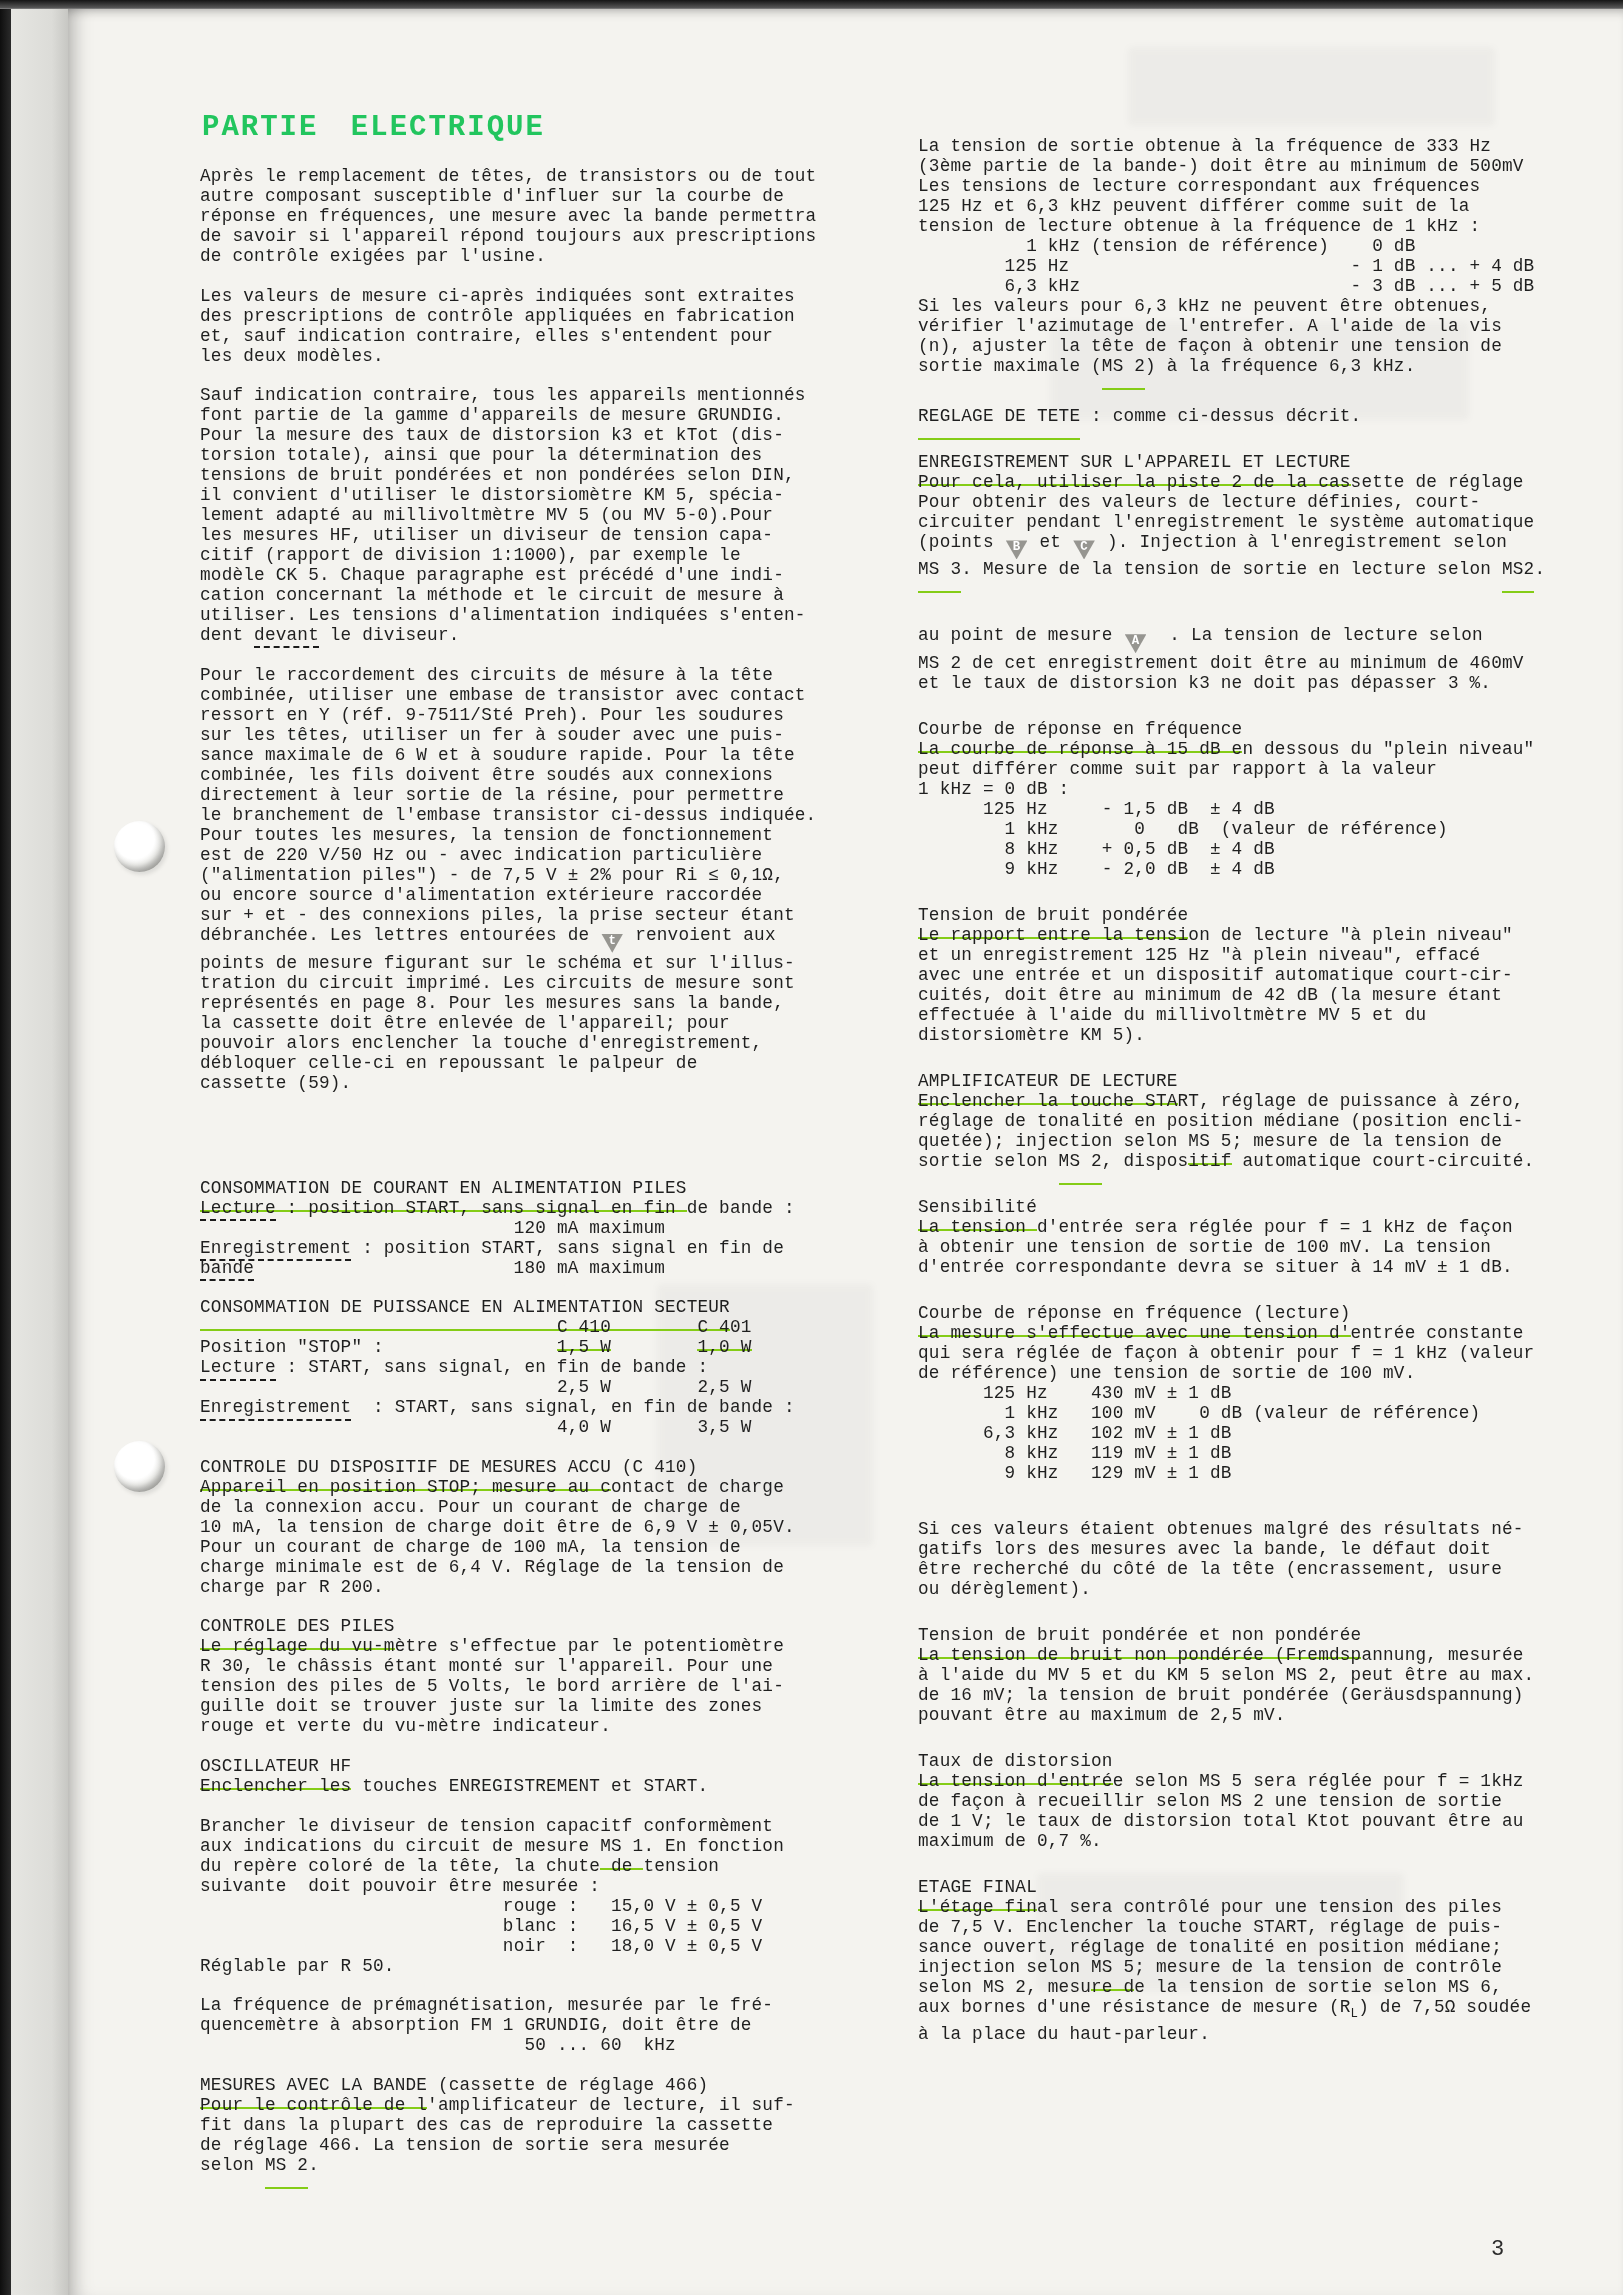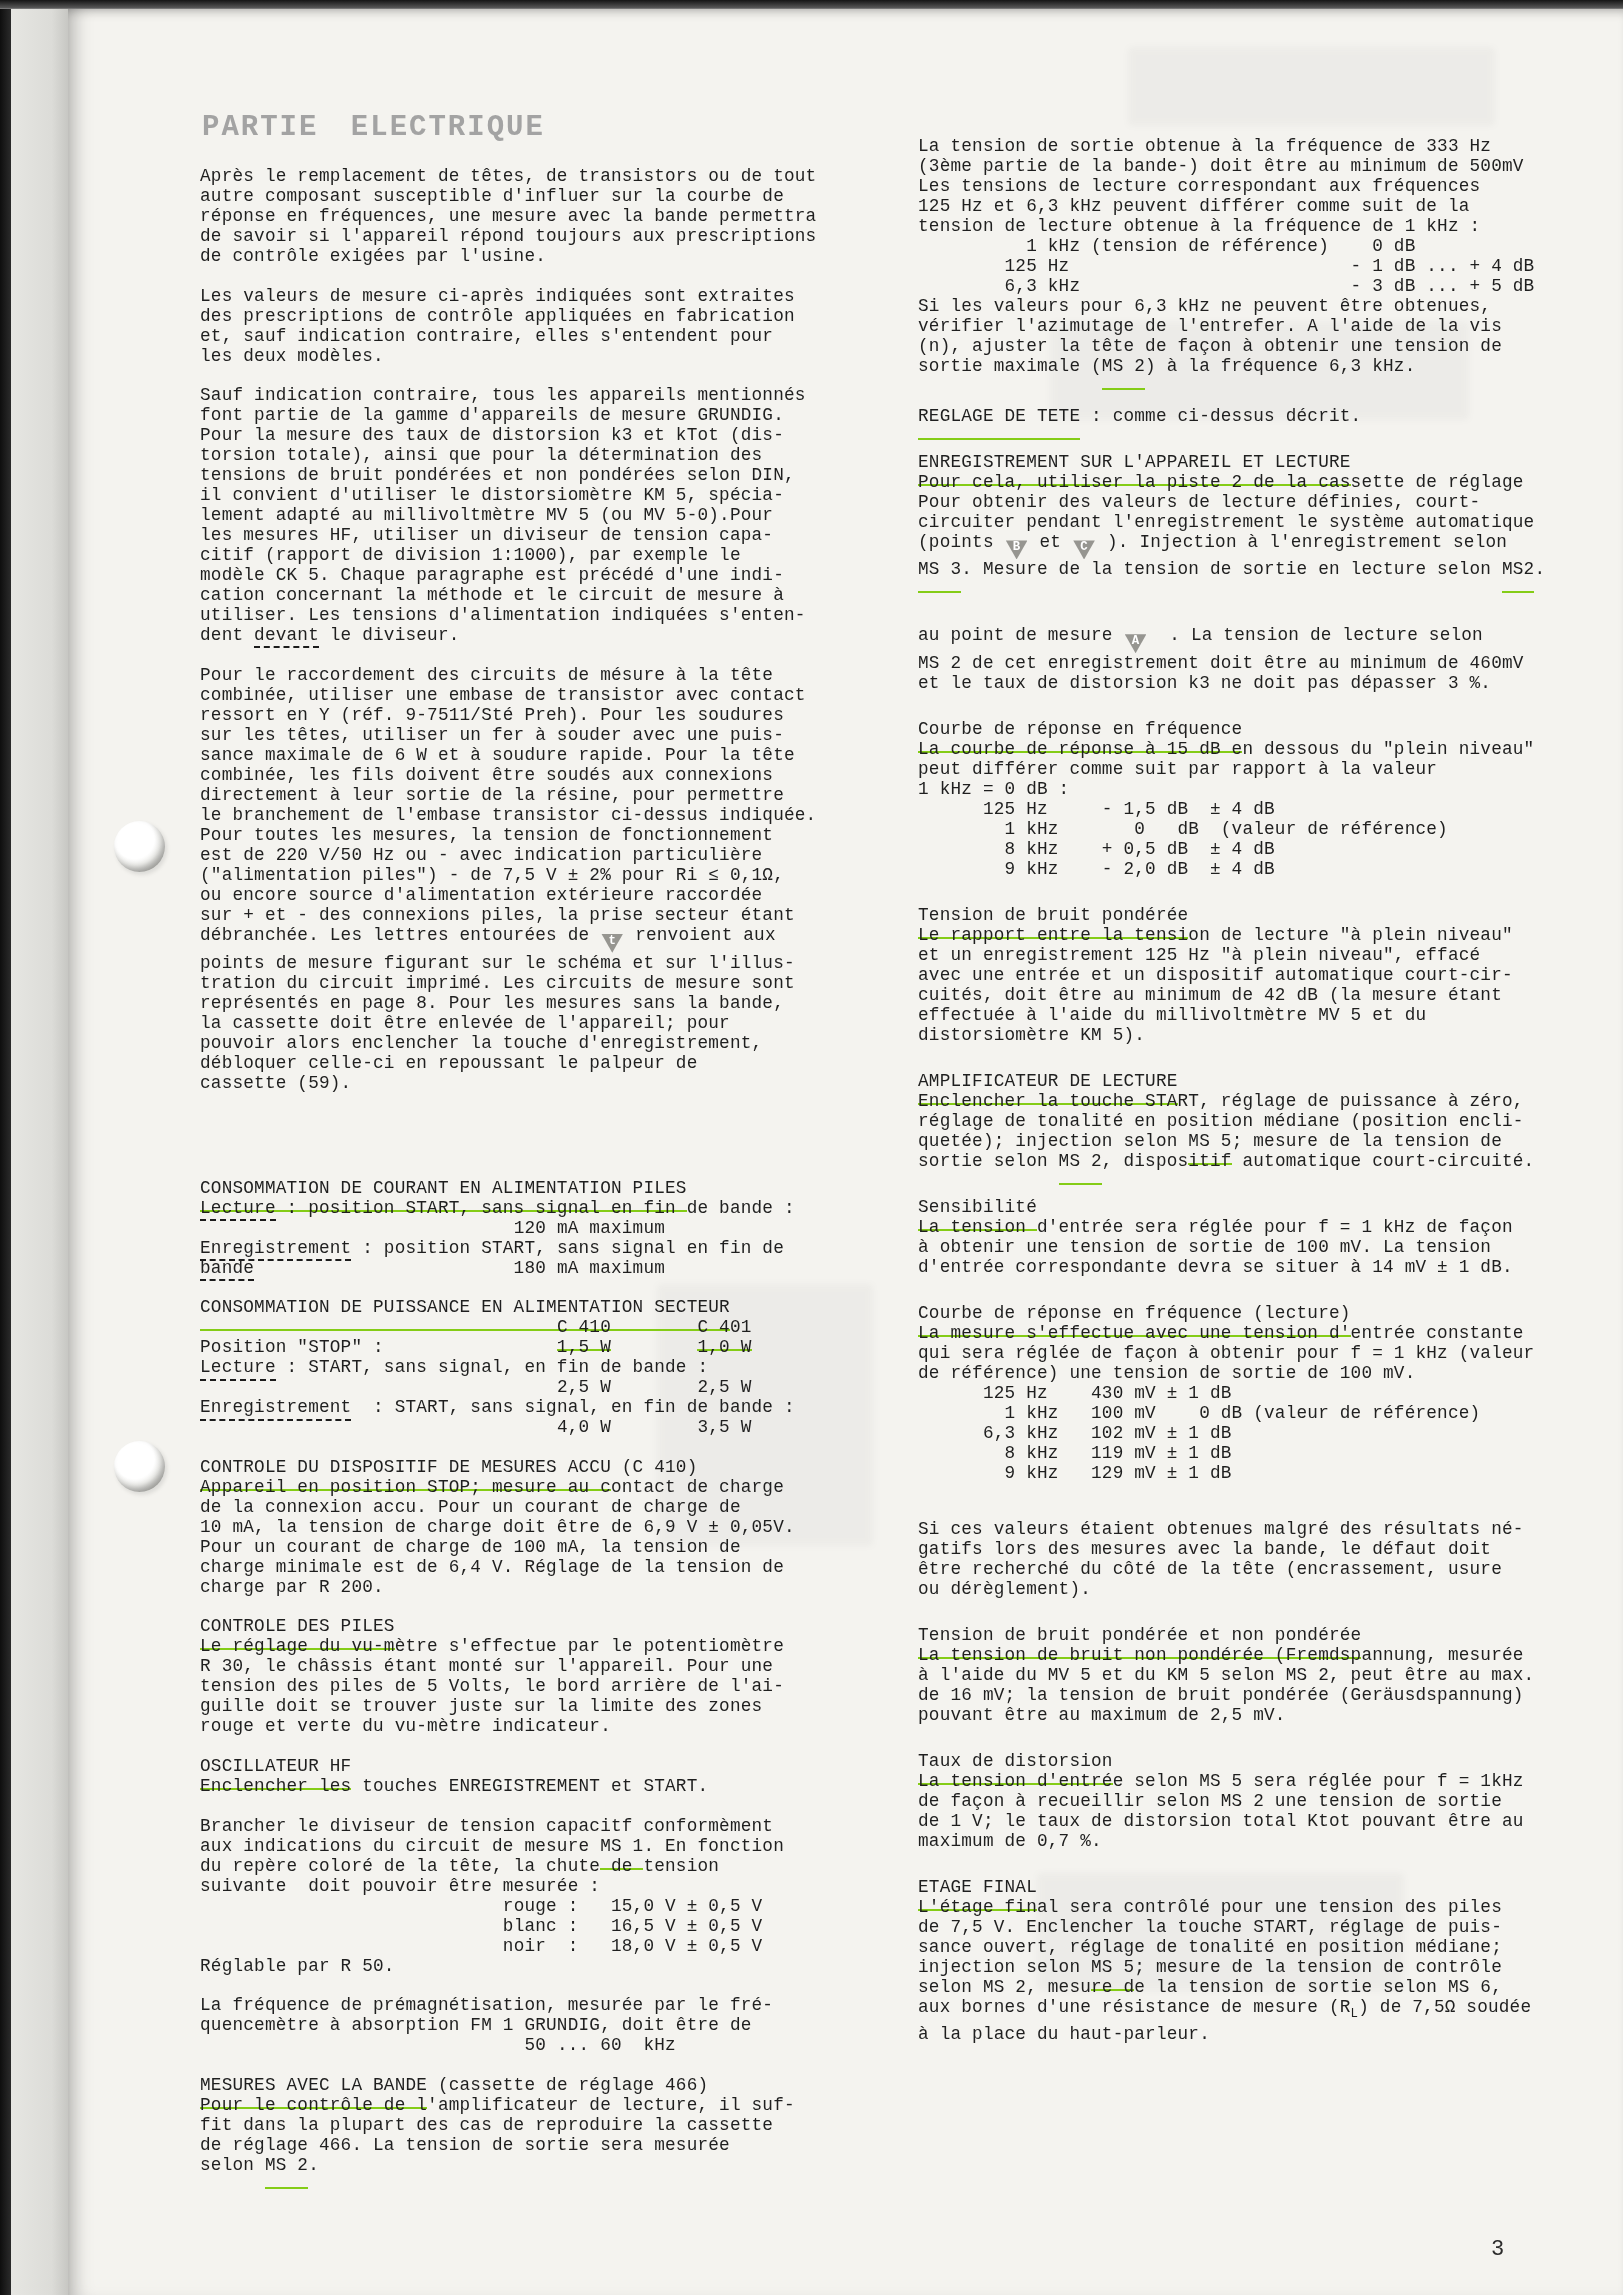--- a/index.html
+++ b/index.html
@@ -19,21 +19,21 @@
   .hole{position:absolute;width:51px;height:51px;border-radius:50%;
     background:radial-gradient(circle at 40% 35%, #ffffff 0 44%, #efefec 58%, #c7c7c3 76%, #dddad6 100%);
     box-shadow:inset -3.3px -4.6px 5.9px rgba(0,0,0,.20), 2px 2.6px 4.6px rgba(0,0,0,.10);}
   .hole-top{left:114px;top:821px;}
   .hole-bottom{left:114px;top:1441px;}
 
   .ghost{position:absolute;background:#6f6f6f;opacity:.05;filter:blur(3.3px);border-radius:3.9px;}
 
   .title{
     position:absolute;left:202px;top:92px;
-    font-size:29px;font-weight:bold;letter-spacing:2px;word-spacing:13px;color:#a3a3a3;
+    font-size:29px;font-weight:bold;letter-spacing:2px;word-spacing:13px;color:#22c55e;
   }
   .col{
     position:absolute;white-space:pre-wrap;
     font-size:17.7px;line-height:20px;letter-spacing:0.2px;color:#1f1f1f;
   }
   .col-left{left:200px;top:166px;width:649px;}
   .col-right{left:918px;top:136px;width:661px;}
   .blk{white-space:pre-wrap;}
   .col-left  .blk{margin-top:19.6px;}
   .col-right .blk{margin-top:26px;}

